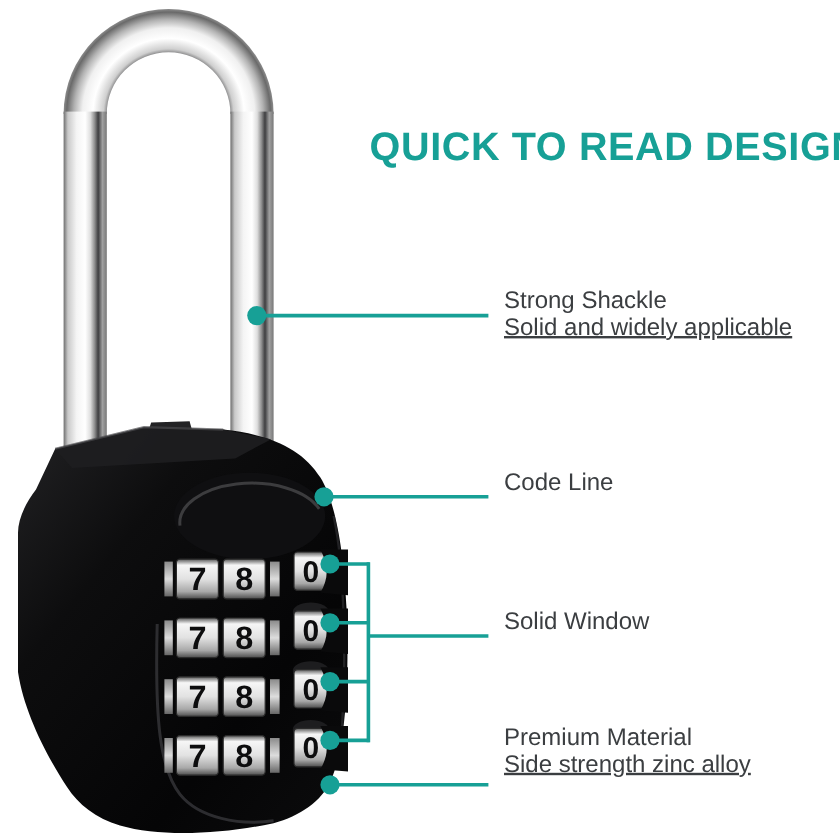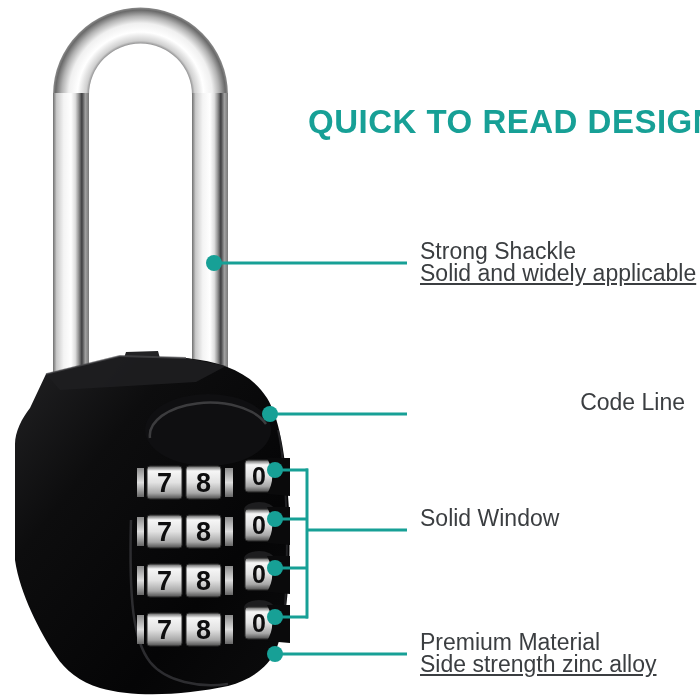--- a/index.html
+++ b/index.html
@@ -20,30 +20,30 @@
     font-size:33px;
     font-weight:bold;
     letter-spacing:0.5px;
     color:var(--accent,#17a096);
     white-space:nowrap;
   }
   .annotation{
     position:absolute;
     left:420px;
     width:265px;
-    font-size:23px;
+    font-size:20px;
     line-height:22px;
     color:var(--text,#3b3e41);
   }
   .annotation .title{white-space:nowrap;}
   .annotation .desc{white-space:nowrap;text-decoration:underline;}
   .ann-1{top:240px;}
-  .ann-2{top:391px;text-align:right;}
+  .ann-2{top:391px;}
   .ann-3{top:507px;}
-  .ann-4{top:631px;}
+  .ann-4{top:604px;}
   .callout-line{stroke:var(--accent,#17a096);stroke-width:3;fill:none;}
   .callout-dot{fill:var(--accent,#17a096);}
   .dial-digit{
     font-family:"Liberation Sans","DejaVu Sans",sans-serif;
     font-weight:bold;
     fill:#0d0d0e;
   }
 </style>
 </head>
 <body>

